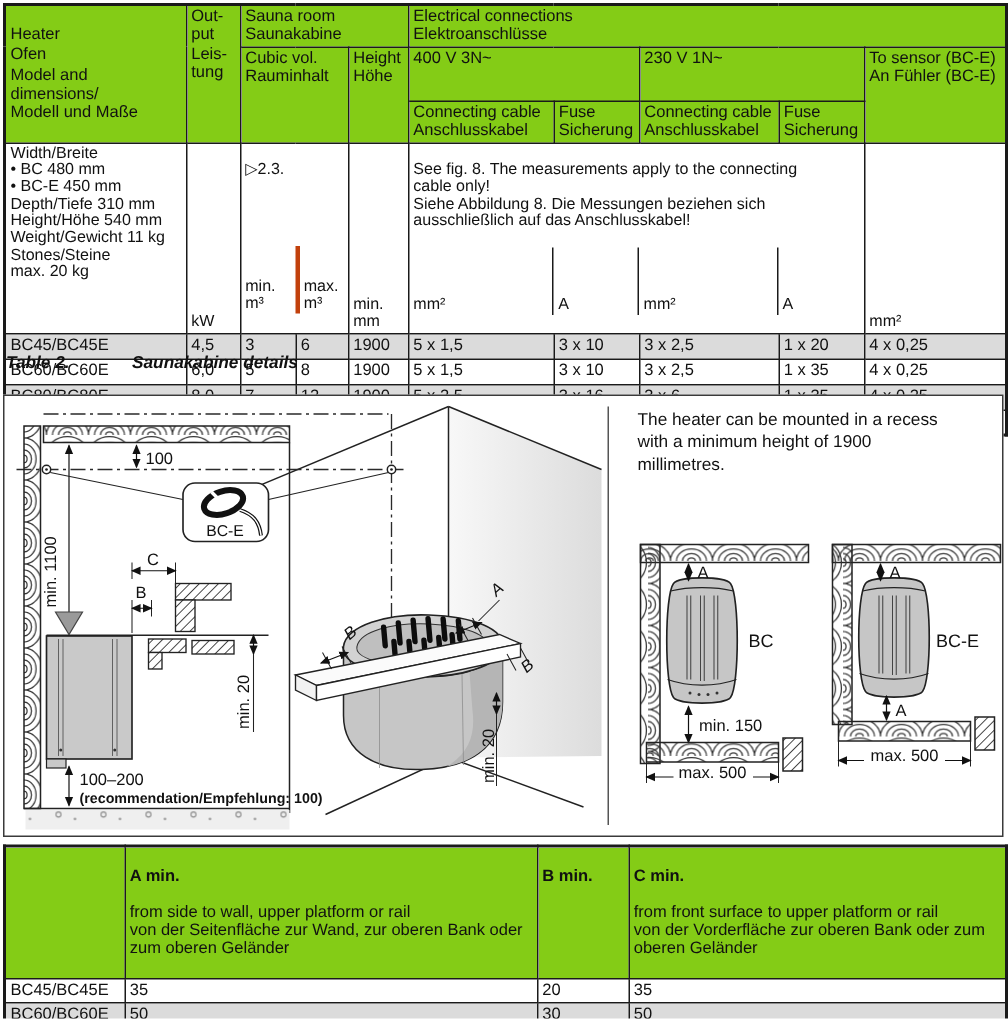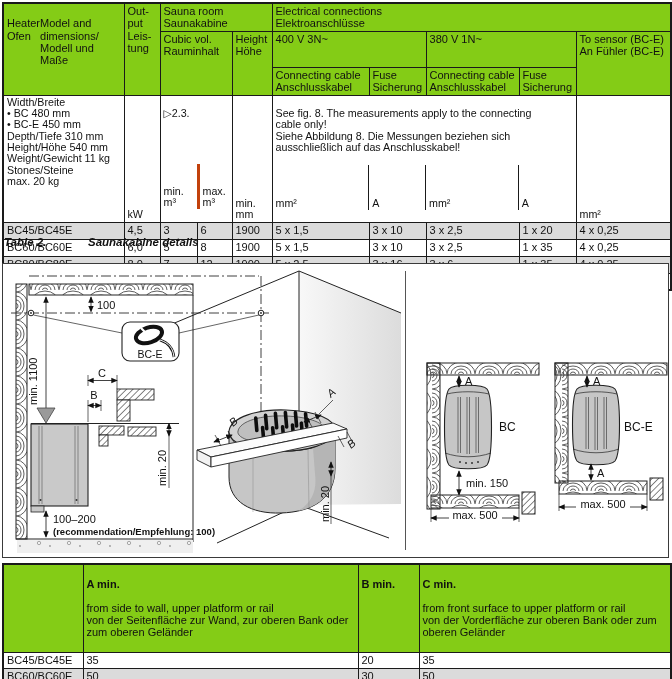--- a/index.html
+++ b/index.html
@@ -8,21 +8,21 @@
   td{border:1px solid #1a1a1a;padding:1px 3px;vertical-align:top;font-size:11px;line-height:1.12;white-space:pre-line;overflow:hidden}
   #t1{left:2px;top:2px;width:668px;border:2px solid #1a1a1a}
   #t3{left:2px;top:563px;width:668px;border:2px solid #1a1a1a}
   .gray{background:#84cc16}
   .stripe td{background:#dbdbdb}
   tr.h1{height:28px} tr.h2{height:15px} tr.h3{height:26px}
   tr.note{height:91px} tr.note td{font-size:10.7px;line-height:1.06}
   tr.dr{height:17px}
   .vb{vertical-align:bottom}
   .pz{padding:0}
-  .model-head{display:flex;justify-content:space-between;height:64px;padding:1px 3px}
+  .model-head{display:flex;flex-direction:column;justify-content:space-between;height:64px;padding:1px 3px}
   .cubic-top{padding:1px 3px;height:44px}
   .cubic-bottom{display:flex;height:45px}
   .cmin{width:36px;display:flex;align-items:flex-end;padding:0 3px 1px;box-sizing:border-box}
   .cmax{flex:1;border-left:3px solid #c2410c;display:flex;align-items:flex-end;padding:0 3px 1px}
   .elec-note{padding:1px 3px;height:45px}
   .elec-units{display:flex;height:45px}
   .elec-units>div{display:flex;align-items:flex-end;padding:0 3px 1px;box-sizing:border-box}
   .eu1{width:96px}.eu2{width:57px;border-left:1px solid #1a1a1a}
   .eu3{width:93px;border-left:1px solid #1a1a1a}.eu4{width:58px;border-left:1px solid #1a1a1a}
   .cap{position:absolute;left:4px;font-weight:bold;font-style:italic;font-size:11.5px;white-space:nowrap}
@@ -83,21 +83,21 @@
 Saunakabine</td>
     <td class="gray" colspan="5">Electrical connections
 Elektroanschlüsse</td>
   </tr>
   <tr class="h2">
     <td class="gray" colspan="2" rowspan="2">Cubic vol.
 Rauminhalt</td>
     <td class="gray" rowspan="2">Height
 Höhe</td>
     <td class="gray" colspan="2">400 V 3N~</td>
-    <td class="gray" colspan="2">380 V 1N~</td>
+    <td class="gray" colspan="2">230 V 1N~</td>
     <td class="gray" rowspan="2">To sensor (BC-E)
 An Fühler (BC-E)</td>
   </tr>
   <tr class="h3">
     <td class="gray">Connecting cable
 Anschlusskabel</td>
     <td class="gray">Fuse
 Sicherung</td>
     <td class="gray">Connecting cable
 Anschlusskabel</td>
@@ -313,20 +313,23 @@
       <path d="M335,172 L341,183 M344,168 L350,179" class="s07"></path>
       <path d="M328,198 V212" class="dim"></path>
       <path d="M328,212 V260" class="s07"></path>
       <text class="t11" transform="translate(326,258) rotate(-90)">min. 20</text>
     </g>
   </svg>
 
   <div id="figdiv"></div>
 
   <div id="figright">
+    <div class="fp">The heater can be mounted in a recess
+with a minimum height of 1900
+millimetres.</div>
 
     <svg id="recess" width="252" height="165" viewBox="0 0 252 165">
       <defs>
         <marker id="ar2" viewBox="0 0 8 8" refX="7" refY="4" markerWidth="6.5" markerHeight="6.5" markerUnits="userSpaceOnUse" orient="auto-start-reverse">
             <path d="M0,0.6 L8,4 L0,7.4 Z" fill="#111"></path>
           </marker>
         <pattern id="gw2" width="28" height="13" patternUnits="userSpaceOnUse">
             <path d="M0,13 a14,12 0 0 1 28,0 M4,13 a10,8 0 0 1 20,0 M8,13 a6,5 0 0 1 12,0 M11.5,13 a2.5,2 0 0 1 5,0" fill="none" stroke="#333" stroke-width="0.8"></path>
           </pattern>
         <pattern id="gwv2" width="28" height="13" patternUnits="userSpaceOnUse" patternTransform="rotate(90)">

